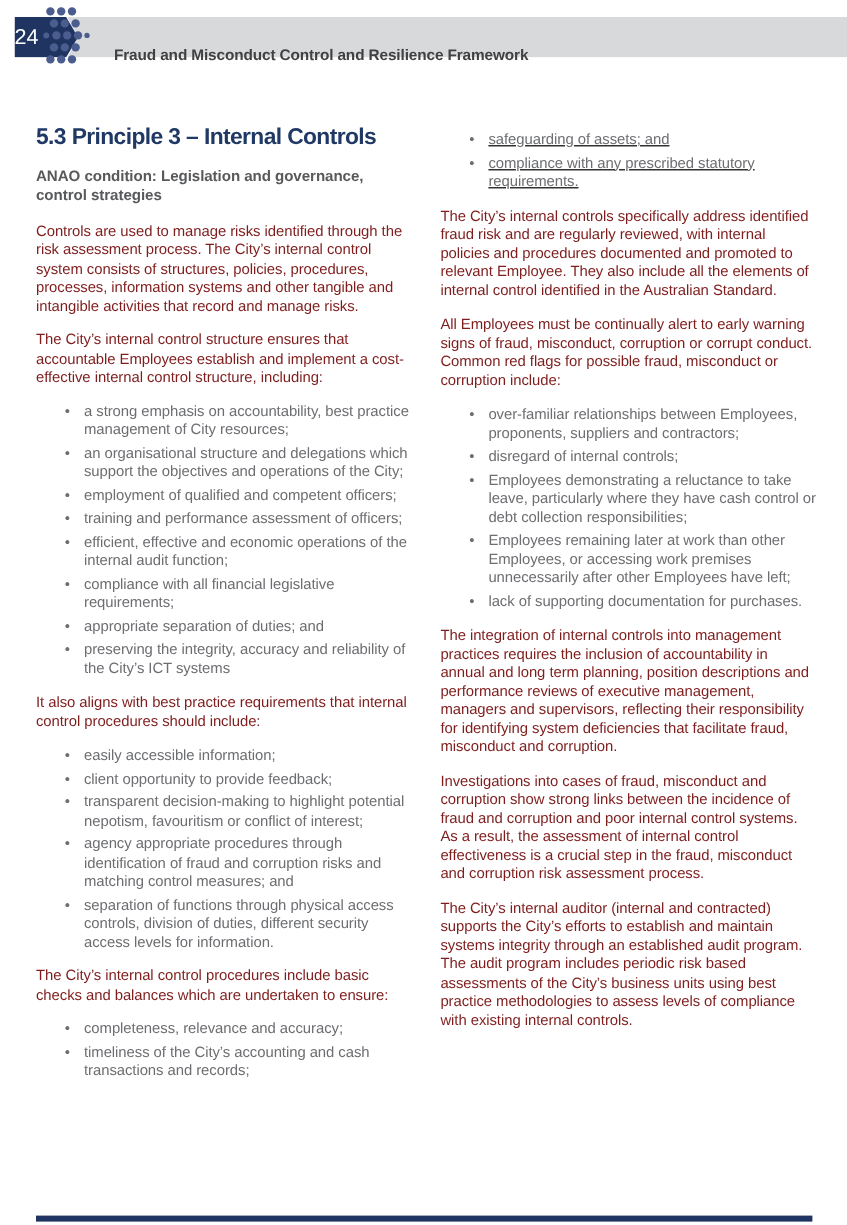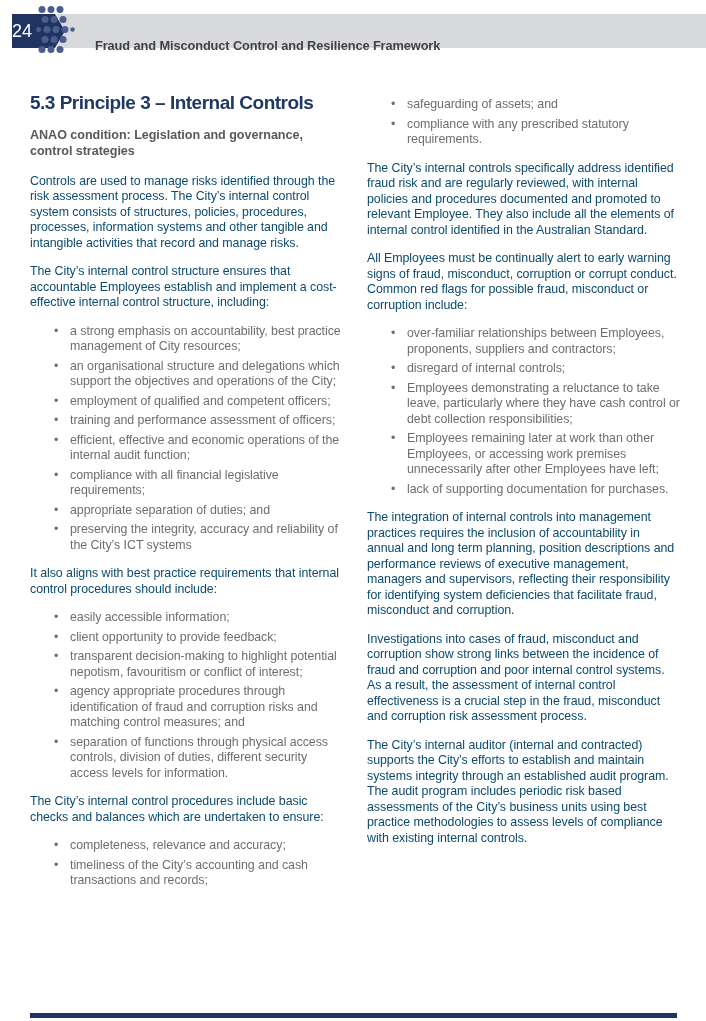--- a/index.html
+++ b/index.html
@@ -24,40 +24,40 @@
     display:flex; align-items:center; padding-left:0;
   }
   .logo-dots { position:absolute; left:36px; top:5px; }
   .doc-title {
     position:absolute; left:95px; top:28px; height:34px;
     display:flex; align-items:center;
     font-size:12.8px; font-weight:bold; color:#414042; letter-spacing:-0.1px;
   }
 
   
-  .col { position:absolute; top:92px; width:313px; }
+  .col { position:absolute; top:104px; width:313px; }
   .col-left  { left:30px; }
   .col-right { left:367px; }
 
   h1.section-heading {
     font-size:19px; font-weight:bold; color:#1f3864;
     letter-spacing:-0.5px; white-space:nowrap; line-height:1.15;
     margin:0 0 13px 0;
   }
   .subhead {
     font-size:12.6px; font-weight:bold; color:#58595b;
     line-height:1.3; letter-spacing:-0.05px;
     margin:0 0 14px 0;
   }
   p.body-para {
-    font-size:12.4px; color:#0c4a6e; line-height:1.25;
+    font-size:12.4px; color:#7f1d1d; line-height:1.25;
     letter-spacing:-0.05px; margin:0 0 13px 0;
   }
   ul.bullet-list { list-style:none; margin:0 0 13px 0; padding:0; }
-  ul.bullet-list.first { margin-top:5px; }
+  ul.bullet-list.first { margin-top:5px;text-decoration:underline; }
   ul.bullet-list li {
     position:relative; padding-left:40px; margin-bottom:4px;
     font-size:12.4px; color:#6d6e71; line-height:1.25; letter-spacing:-0.05px;
   }
   ul.bullet-list li::before {
     content:"\2022"; position:absolute; left:24px; top:0;
     color:#6d6e71;
   }
 
   

